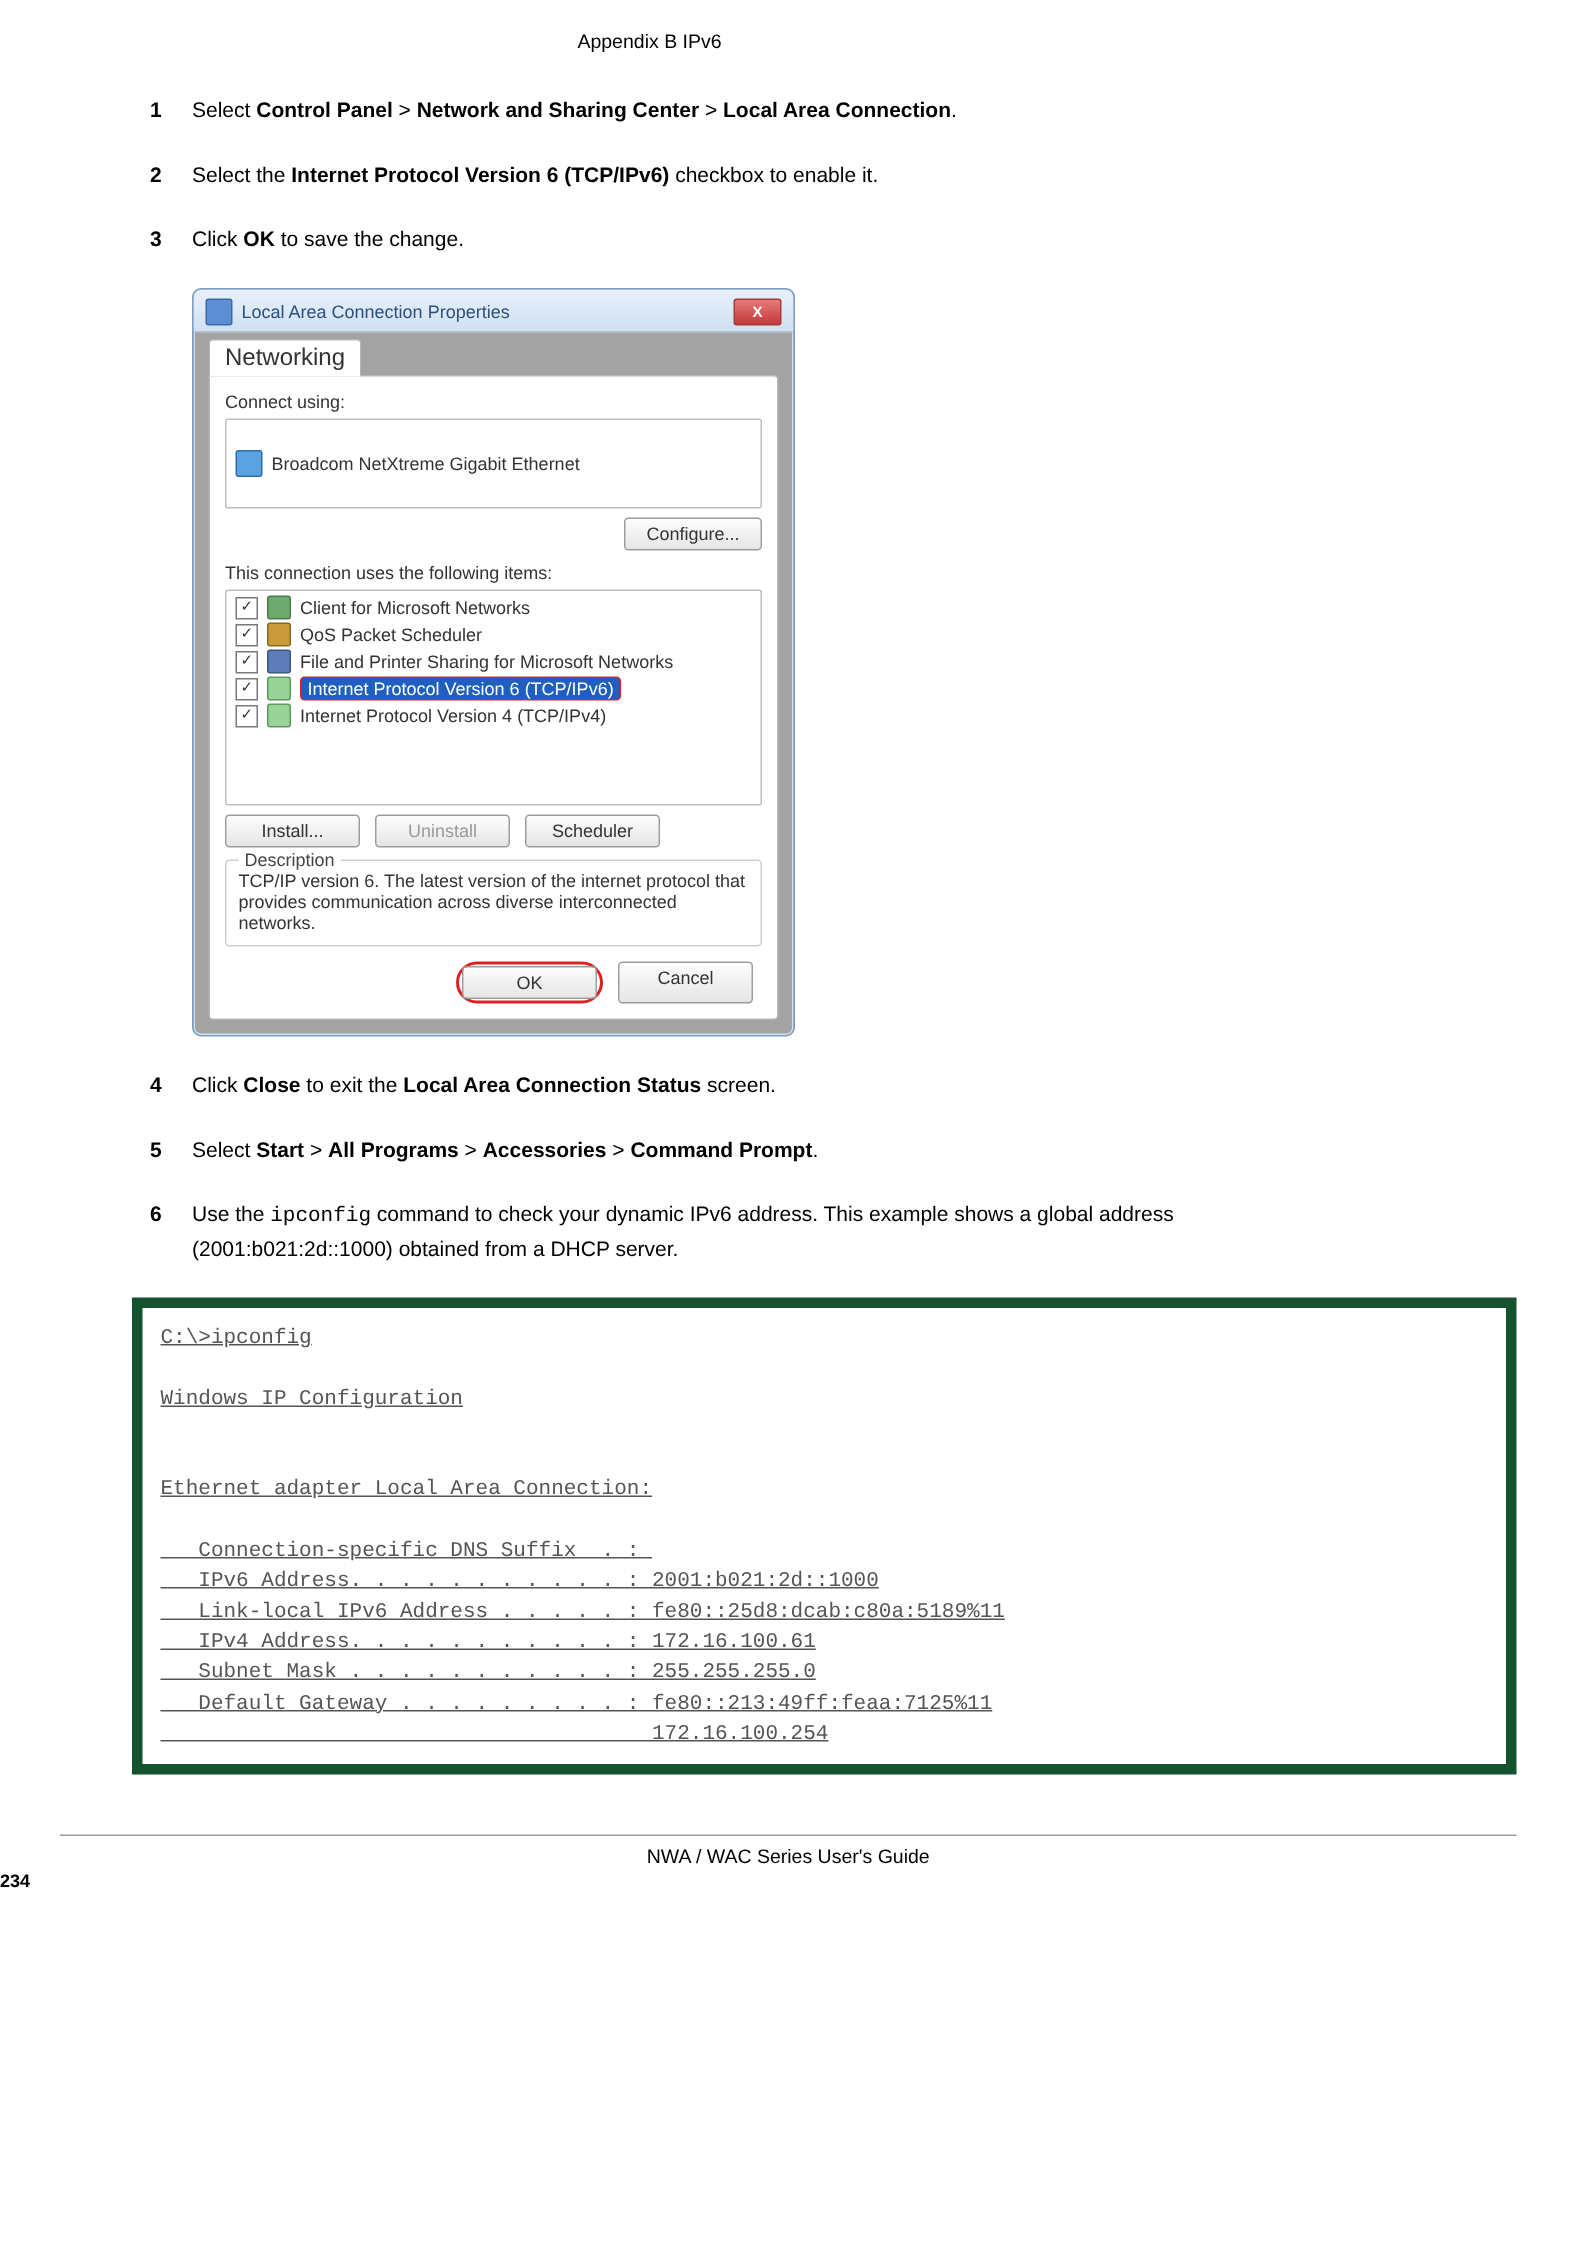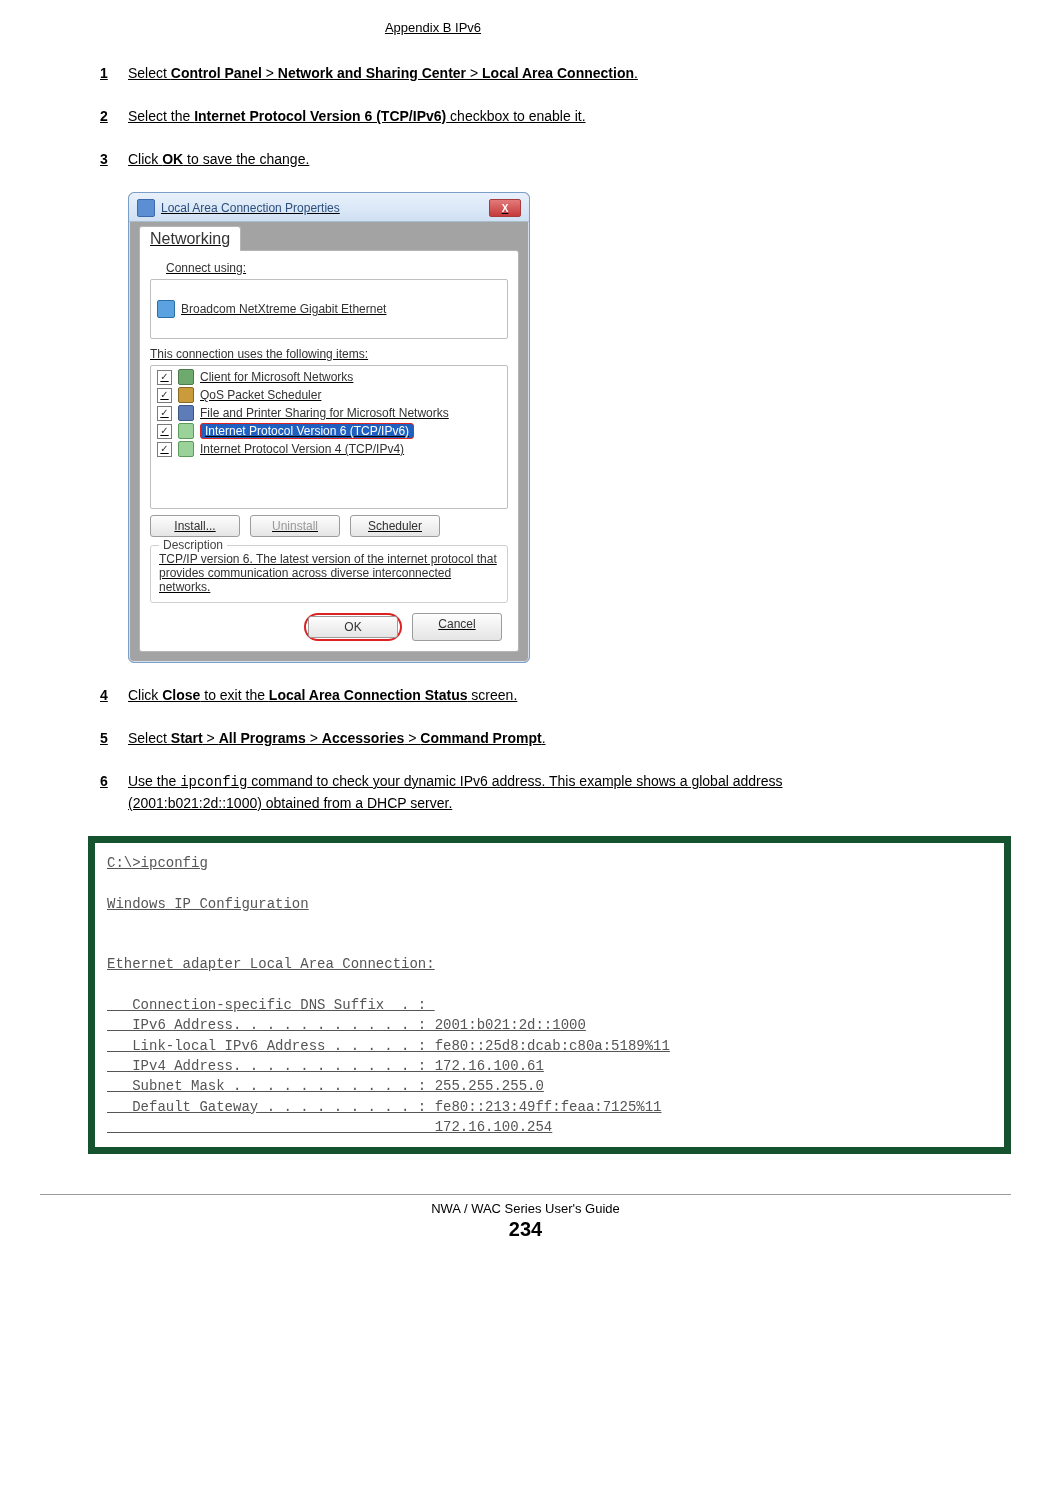--- a/index.html
+++ b/index.html
@@ -8,21 +8,20 @@
     font-family: "Century Gothic", "Trebuchet MS", Arial, sans-serif;
     font-size: 14px;
     color: #000;
     background: #fff;
     width: 1051px;
   }
   .page {
     width: 866px;
     padding: 20px 40px 0 40px;
     box-sizing: border-box;
-    text-decoration: underline;
   }
   .header-top {
     text-align: center;
     font-size: 13px;
     margin-bottom: 28px;
   }
   .step {
     display: flex;
     margin: 0 0 22px 60px;
     line-height: 1.5;
@@ -148,21 +147,21 @@
   }
 
   
   .code-box {
     border:7px solid #14532d; margin:0 40px 40px 88px;
     padding:10px 12px; font-family:"Courier New",monospace;
     font-size:14px; color:#555; white-space:pre; line-height:1.45;text-decoration:underline;
   }
   .footer-rule { border-top:1px solid #9c9c9c; margin:30px 40px 6px 40px; }
   .footer-text { text-align:center; font-size:13px; margin-bottom:2px; }
-  .footer-pagenum { text-align:center; font-size:20px; font-weight:bold; }
+  .footer-pagenum { text-align:left; font-size:12px; font-weight:bold; }
 </style>
 </head>
 <body>
 
 <div class="page">
   <div class="header-top">Appendix B IPv6</div>
 
   <div class="step">
     <div class="step-num">1</div>
     <div class="step-text">
@@ -189,25 +188,26 @@
       <div class="titlebar">
         <span class="title-icon"></span>
         <span class="title-text">Local Area Connection Properties</span>
         <span class="close-btn">X</span>
       </div>
       <div class="dialog-body">
         <div class="tabbar">
             <div class="tab">Networking</div>
           </div>
         <div class="tab-panel">
-          <div style="margin-bottom:4px;margin-left:16px;">Connect using:</div>
+          <div style="margin-bottom:4px;">Connect using:</div>
           <div class="fieldbox">
             <span class="adapter-icon"></span>
             <span>Broadcom NetXtreme Gigabit Ethernet</span>
           </div>
+          <div class="right-align"><span class="btn">Configure...</span></div>
 
           <div style="margin-top:8px;">This connection uses the following items:</div>
           <div class="items-box">
             <div class="item-row">
               <span class="chk">✓</span>
               <span class="proto-icon"></span>
               <span>Client for Microsoft Networks</span>
             </div>
             <div class="item-row">
               <span class="chk">✓</span>

